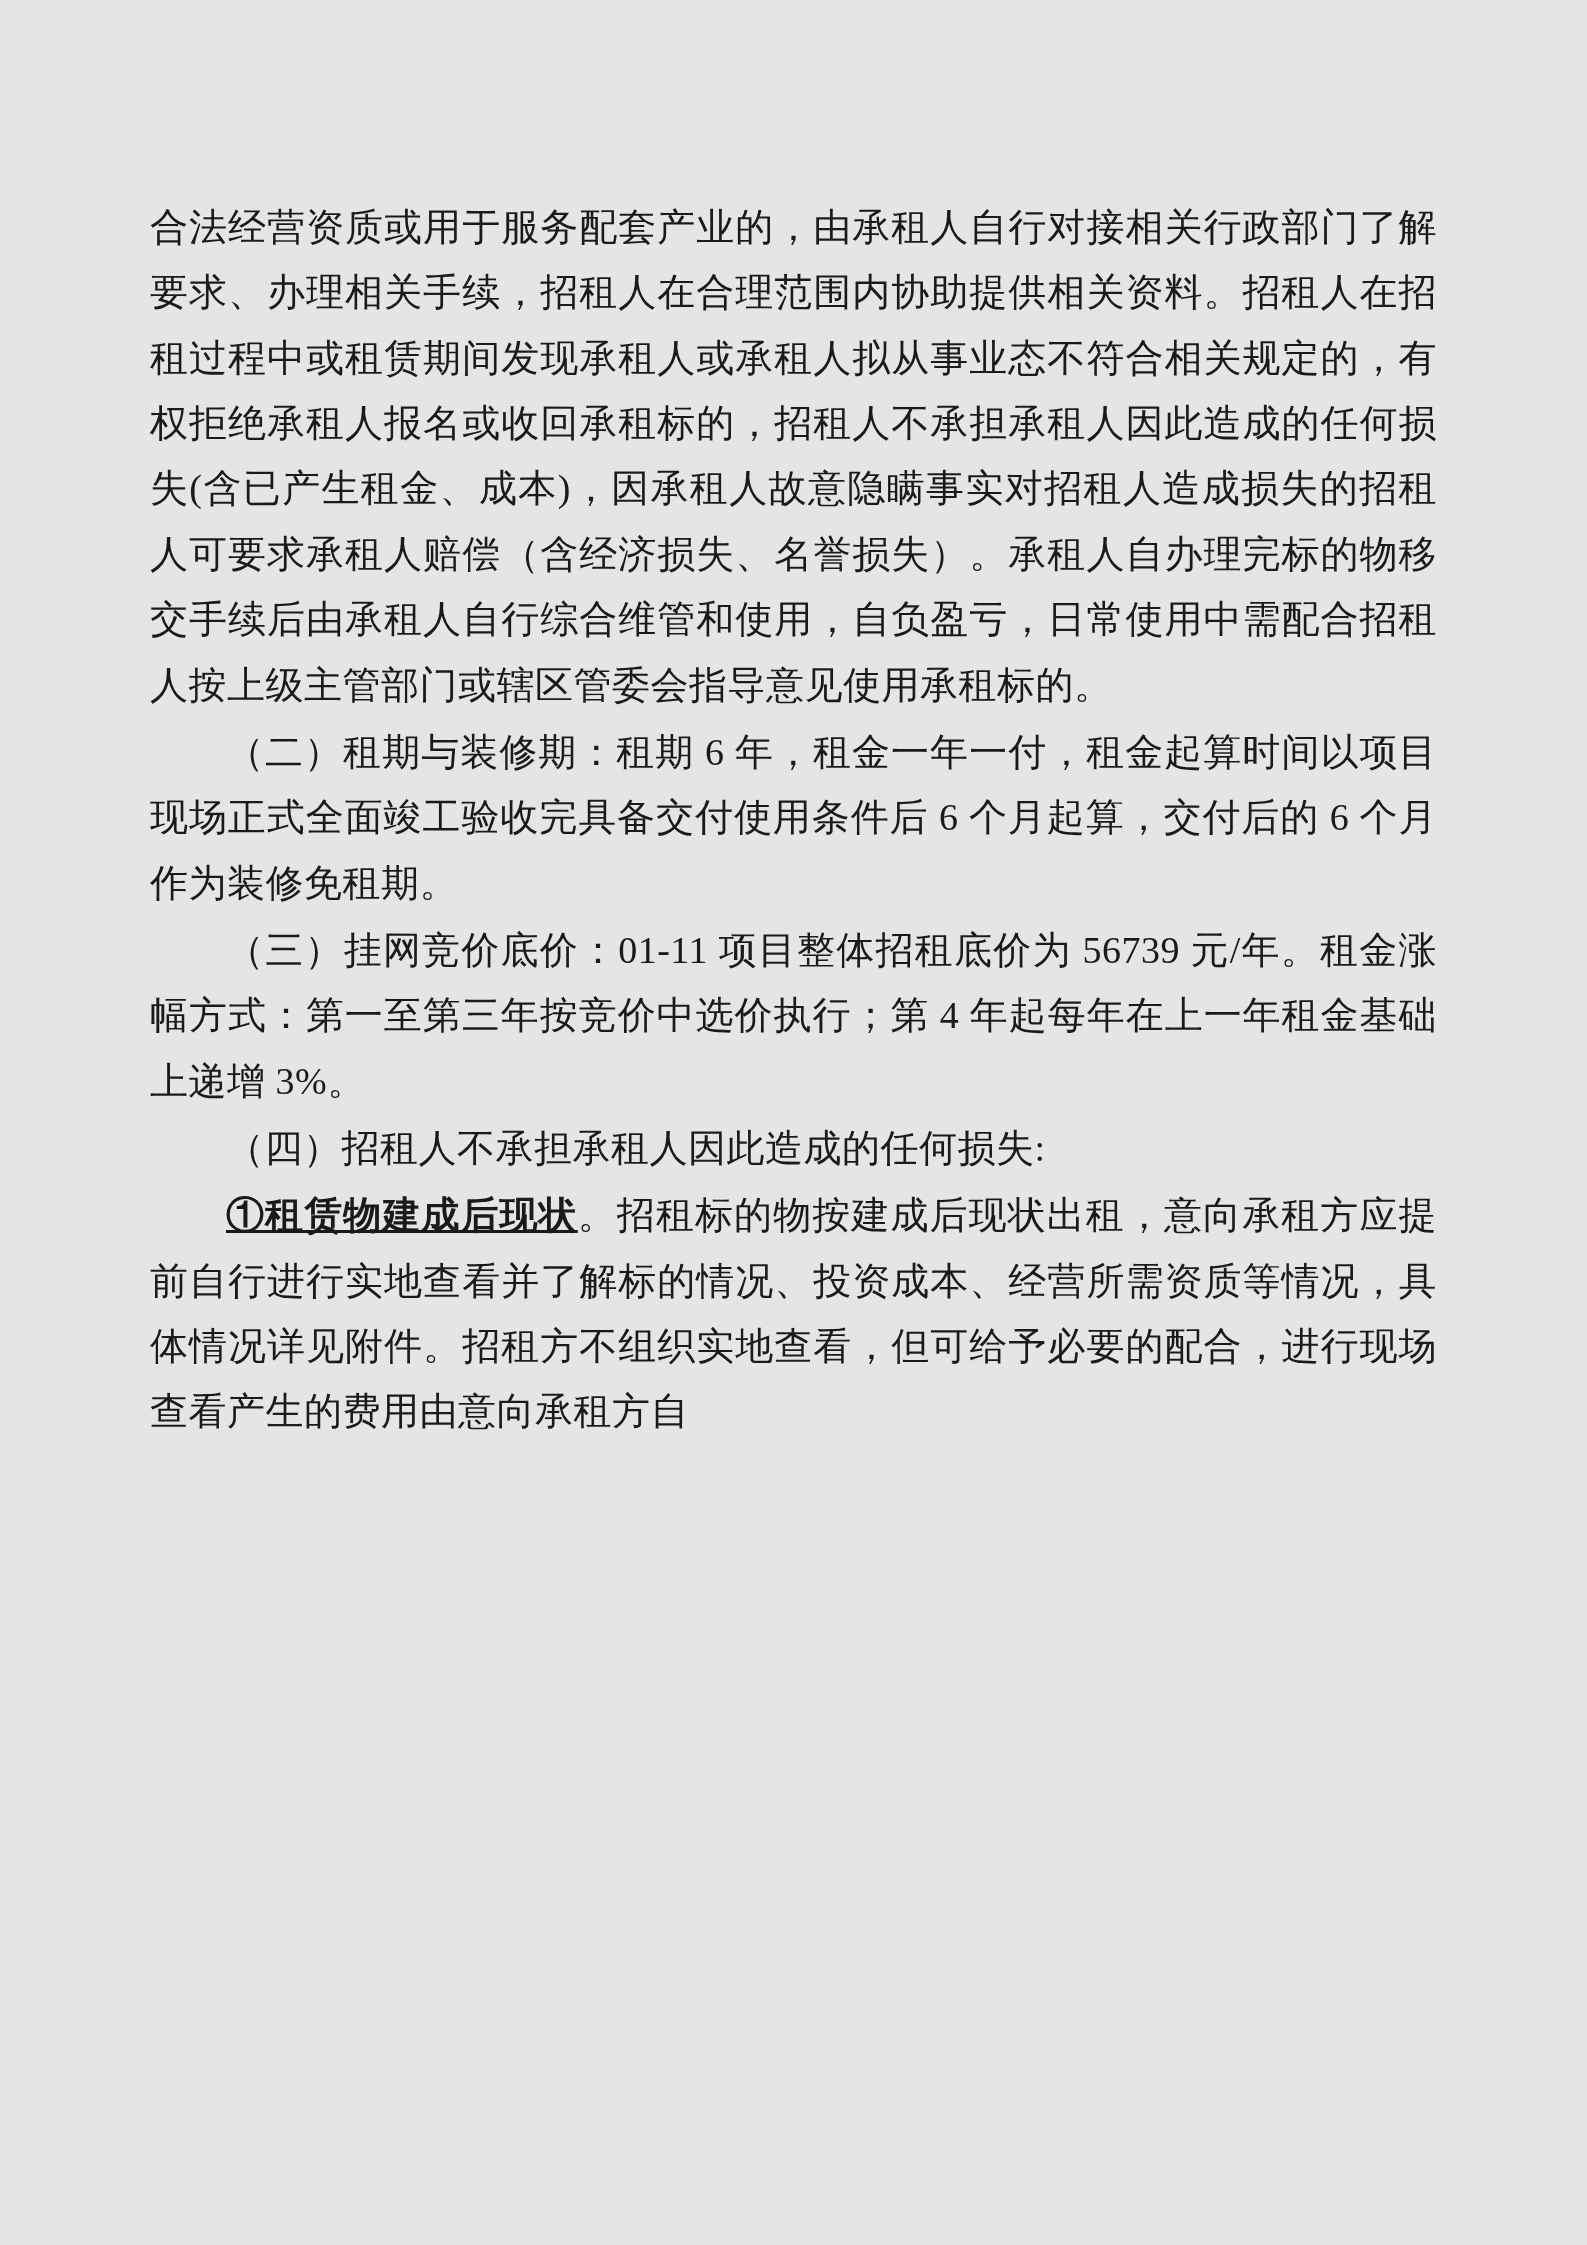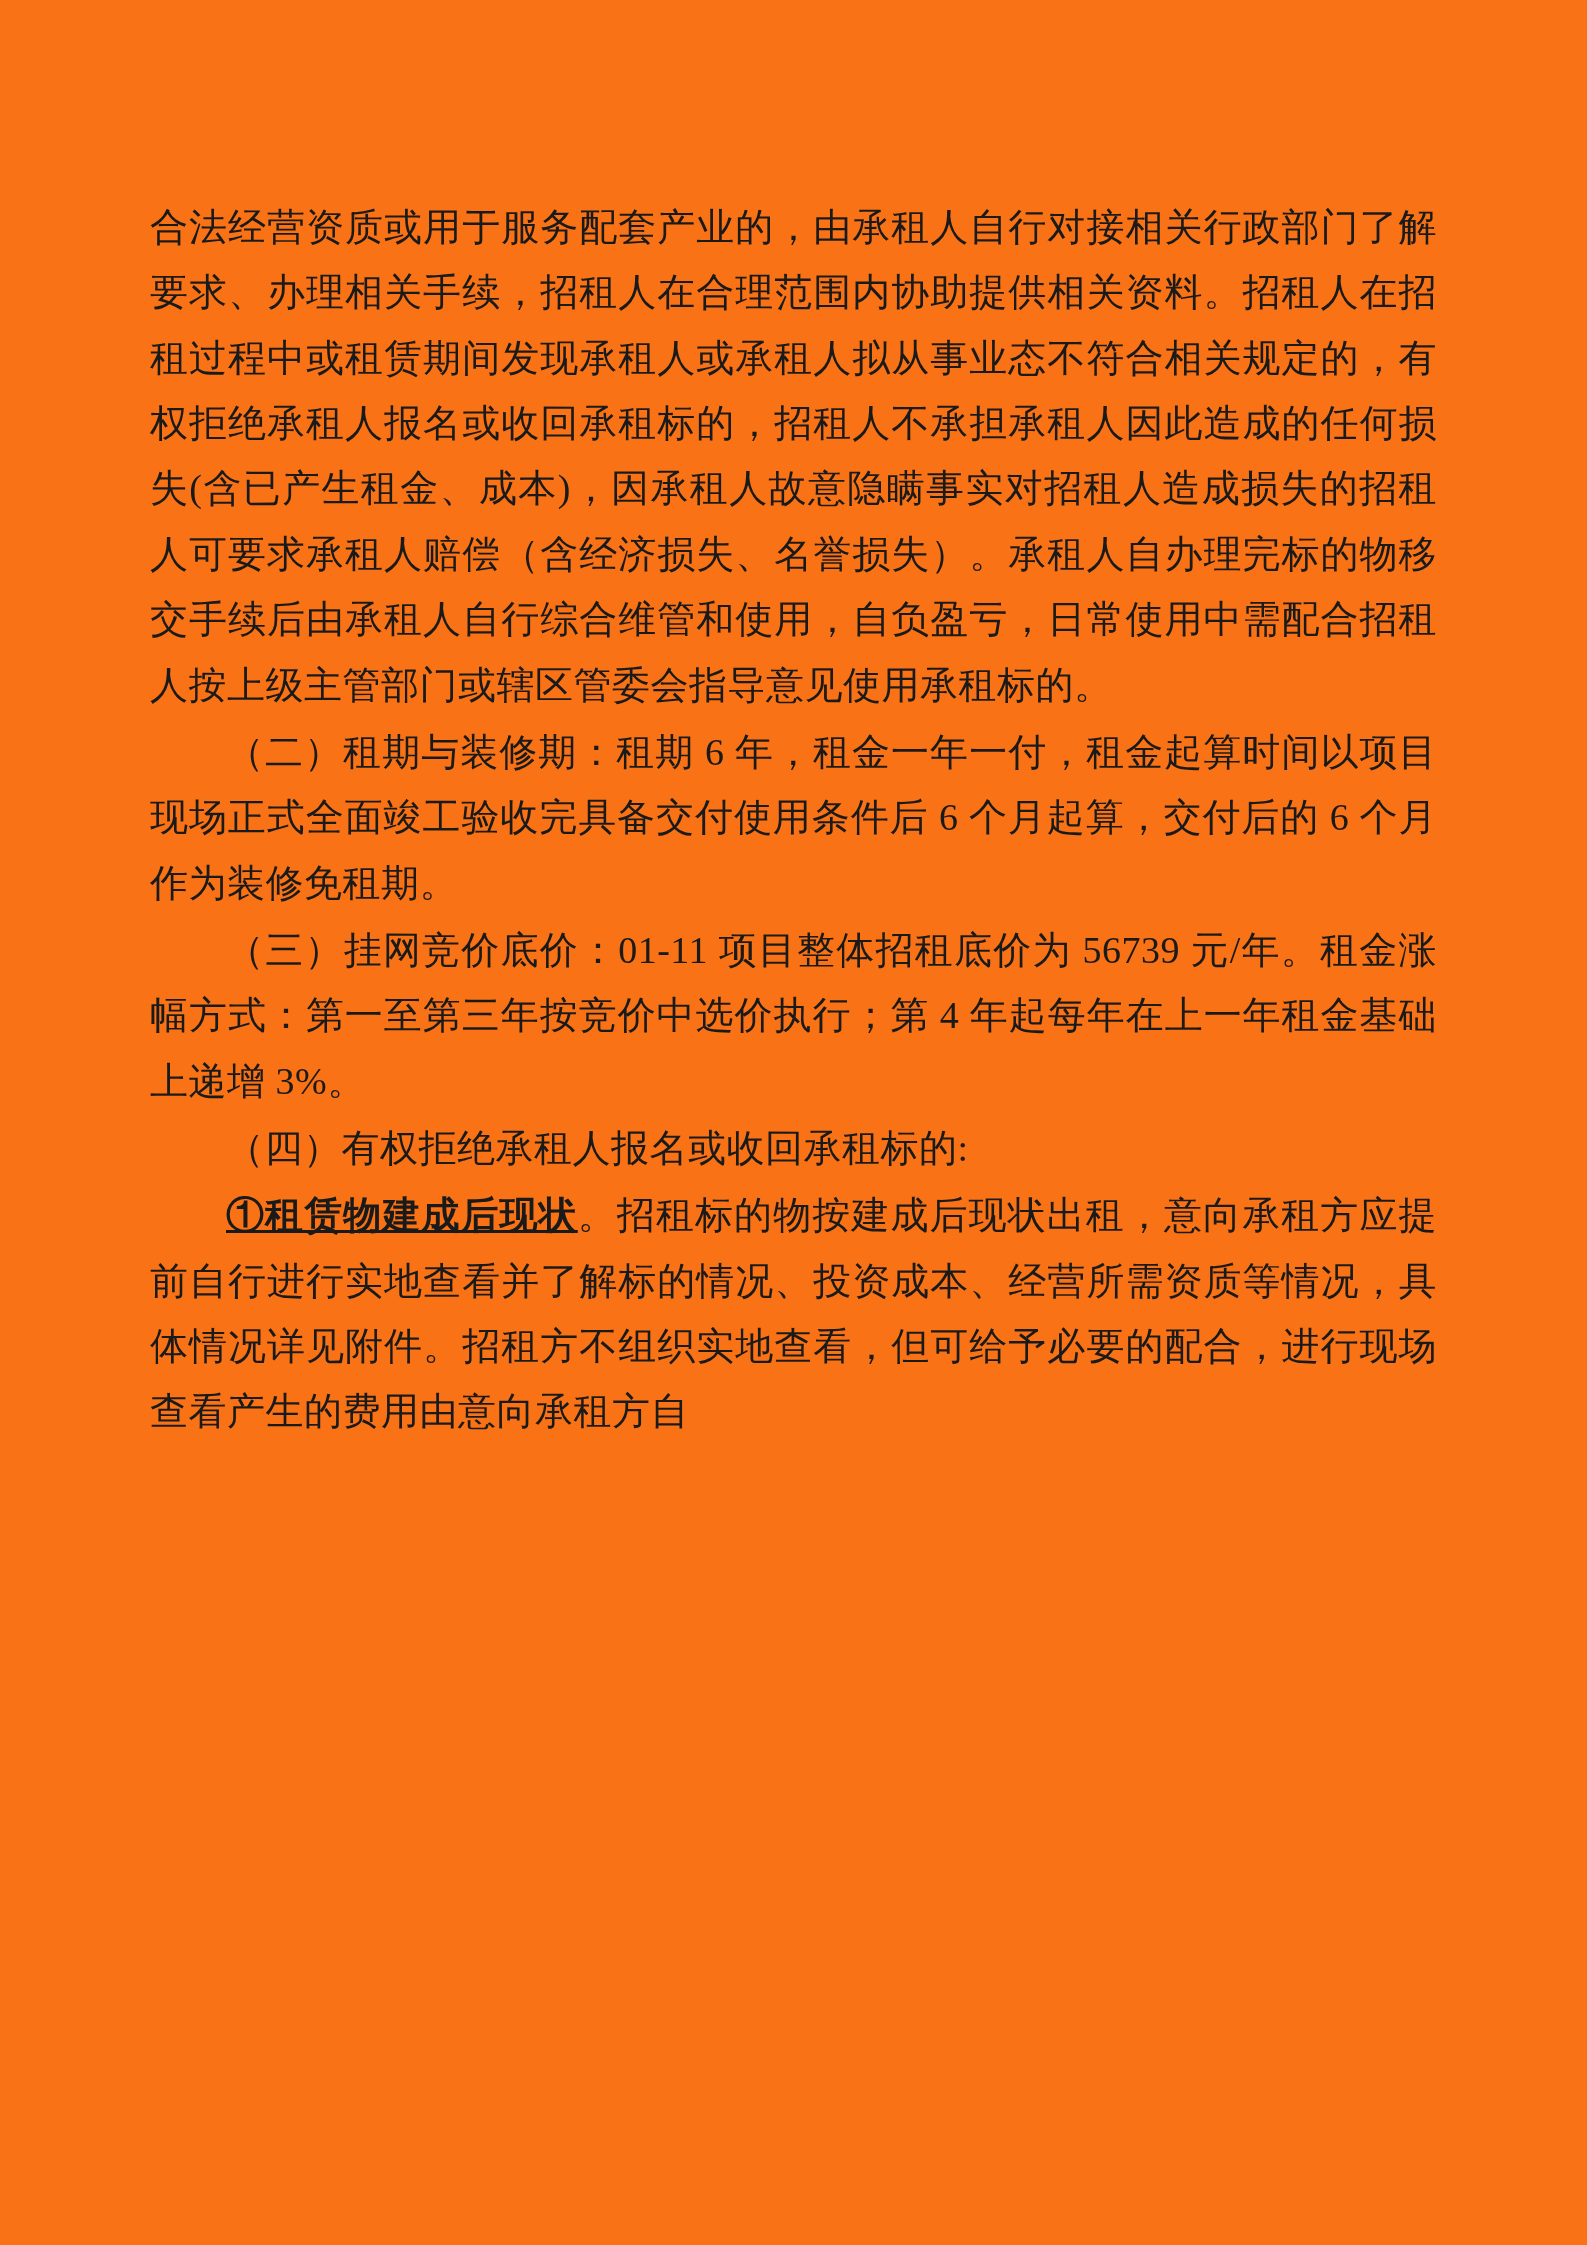--- a/index.html
+++ b/index.html
@@ -3,21 +3,21 @@
 <meta charset="utf-8">
 <style>
   html, body {
     margin: 0;
     padding: 0;
     background: #ffffff;
   }
   .page {
     width: 1587px;
     height: 2245px;
-    background: #f97316;
+    background: #e5e5e5;
     position: relative;
     box-sizing: border-box;
     padding: 195px 150px 120px 150px;
     font-family: "Liberation Serif", "DejaVu Serif", serif;
   }
   .doc-body {
     font-size: 38px;
     line-height: 1.72;
     color: #1a1a1a;
     text-align: justify;
@@ -48,18 +48,18 @@
 
 <div class="page">
   <div class="doc-body">
 
     <p class="para"><span>合法经营资质或用于服务配套产业的，由承租人自行对接相关行政部门了解要求、办理相关手续，招租人在合理范围内协助提供相关资料。招租人在招租过程中或租赁期间发现承租人或承租人拟从事业态不符合相关规定的，有权拒绝承租人报名或收回承租标的，招租人不承担承租人因此造成的任何损失(含已产生租金、成本)，因承租人故意隐瞒事实对招租人造成损失的招租人可要求承租人赔偿（含经济损失、名誉损失）。承租人自办理完标的物移交手续后由承租人自行综合维管和使用，自负盈亏，日常使用中需配合招租人按上级主管部门或辖区管委会指导意见使用承租标的。</span></p>
 
     <p class="para-indent"><span>（二）租期与装修期：租期 6 年，租金一年一付，租金起算时间以项目现场正式全面竣工验收完具备交付使用条件后 6 个月起算，交付后的 6 个月作为装修免租期。</span></p>
 
     <p class="para-indent"><span>（三）挂网竞价底价：01-11 项目整体招租底价为 56739 元/年。租金涨幅方式：第一至第三年按竞价中选价执行；第 4 年起每年在上一年租金基础上递增 3%。</span></p>
 
-    <p class="para-indent"><span>（四）有权拒绝承租人报名或收回承租标的:</span></p>
+    <p class="para-indent"><span>（四）招租人不承担承租人因此造成的任何损失:</span></p>
 
     <p class="para-indent"><span class="bold">①租赁物建成后现状</span><span>。招租标的物按建成后现状出租，意向承租方应提前自行进行实地查看并了解标的情况、投资成本、经营所需资质等情况，具体情况详见附件。招租方不组织实地查看，但可给予必要的配合，进行现场查看产生的费用由意向承租方自</span></p>
 
   </div>
 </div>
 
 </body></html>

